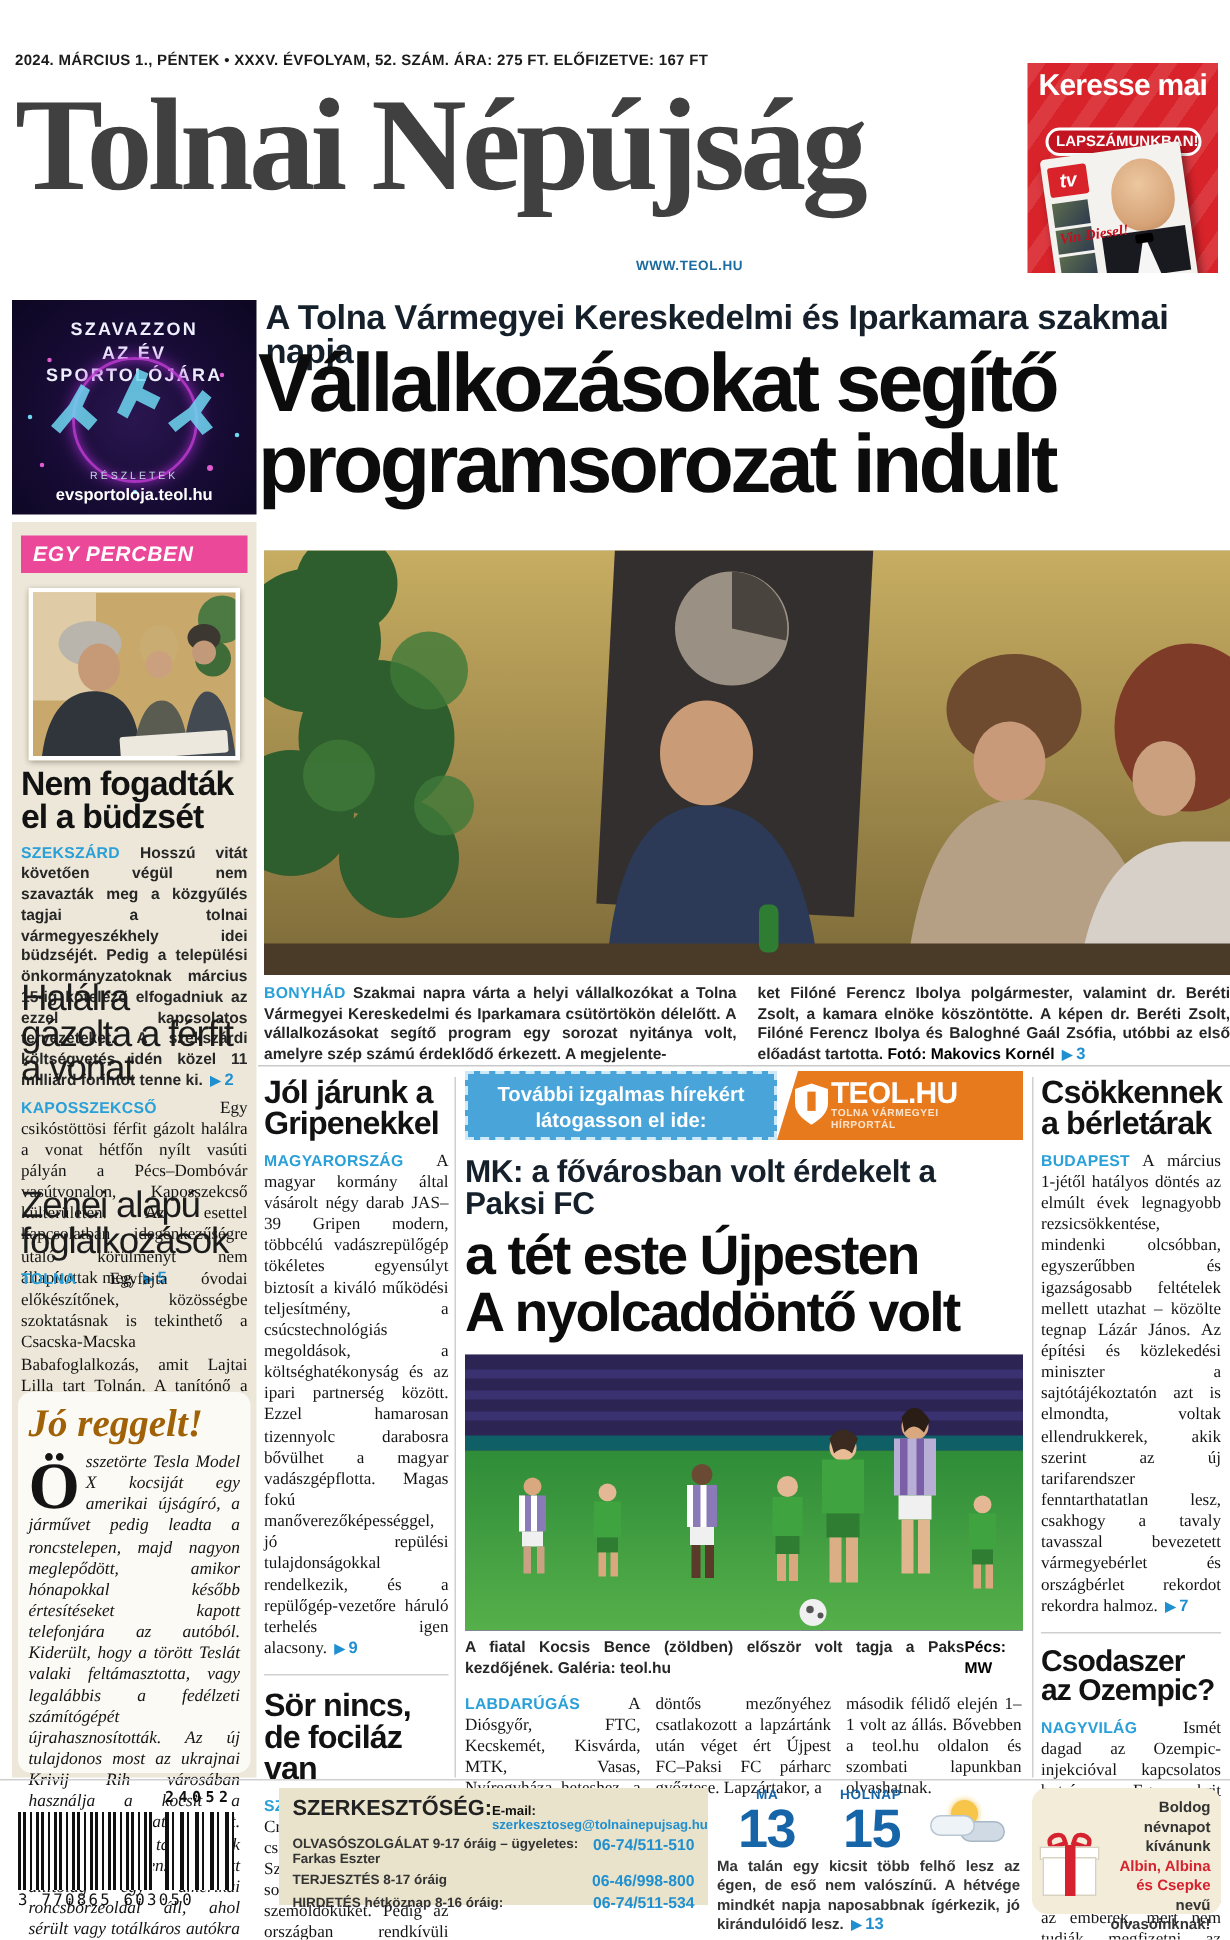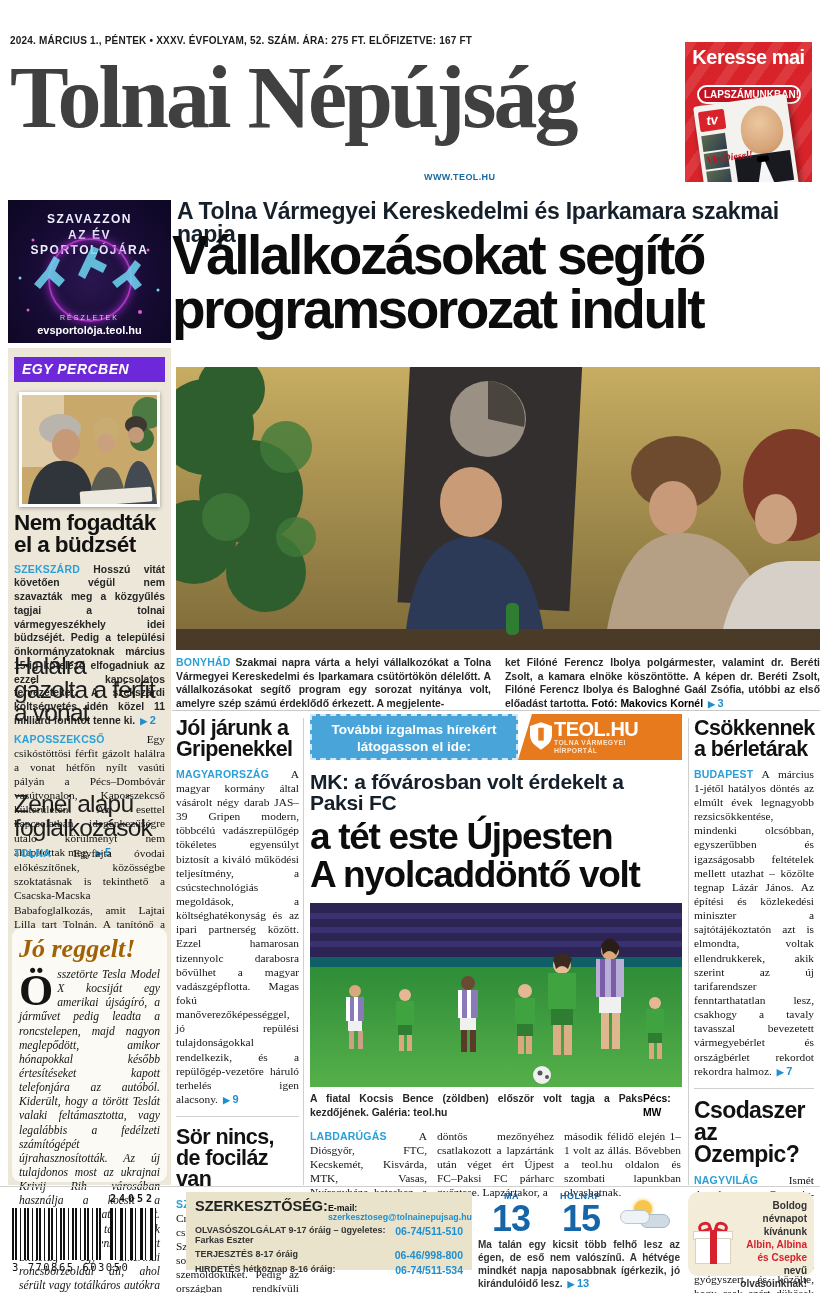--- a/index.html
+++ b/index.html
@@ -53,21 +53,21 @@
   
   .sidebar { left:8px; top:197px; width:163px; height:988px; }
   .beige { position:absolute; left:0; top:151px; right:0; bottom:0; background:#ece7d8; }
   .vote { position:absolute; left:0; top:3px; width:163px; height:143px; overflow:hidden;
           background:radial-gradient(circle at 50% 55%, #2a1650 0%, #160b33 55%, #0d0722 100%); }
   .vote-l1 { position:absolute; top:12px; left:0; right:0; text-align:center; color:#eef; font:bold 12px/1.3 "Liberation Sans",sans-serif; letter-spacing:1.5px; }
   .vote-ring { position:absolute; left:40px; top:38px; width:84px; height:84px; border-radius:50%;
                border:2px solid #c13bd6; box-shadow:0 0 10px #a22cc9, inset 0 0 8px #a22cc9; opacity:.85; }
   .vote-det { position:absolute; bottom:22px; left:0; right:0; text-align:center; color:#cbd4e8; font:7px/1 "Liberation Sans",sans-serif; letter-spacing:2px; }
   .vote-url { position:absolute; bottom:7px; left:0; right:0; text-align:center; color:#fff; font:bold 11px/1 "Liberation Sans",sans-serif; }
-  .secban { position:absolute; left:6px; top:160px; width:151px; height:25px; background:#6d28d9;
+  .secban { position:absolute; left:6px; top:160px; width:151px; height:25px; background:#ec4899;
             color:#fff; font:bold italic 14px/25px "Liberation Sans",sans-serif; padding-left:8px; letter-spacing:.5px; }
   .sphoto { position:absolute; left:11px; top:195px; width:141px; height:115px; background:#caa96a;
             border:3px solid #fff; box-shadow:0 1px 4px rgba(0,0,0,.35); overflow:hidden; }
   .sb-a { position:absolute; left:6px; width:151px; }
   .morning { position:absolute; left:4px; top:731px; width:155px; bottom:3px; background:#fbfaf5; border-radius:9px; padding:8px 7px; }
   .morning-h { font:bold italic 26px/1 "Liberation Serif",serif; color:#a16207; margin-bottom:6px; }
   .morning-b { font:italic 11.6px/1.22 "Liberation Serif",serif; color:#141414; text-align:justify; }
   .dropcap { float:left; font:bold 44px/0.85 "Liberation Serif",serif; color:#141414; padding:4px 4px 0 0; font-style:normal; }
 
   
@@ -384,21 +384,21 @@
     <p class="fc bb"><span class="t">LABDARÚGÁS</span> <span>A Diósgyőr, FTC, Kecskemét, Kisvárda, MTK, Vasas, Nyíregyháza heteshez, a Mol Magyar Kupa negyed-</span></p>
     <p class="fc bb">döntős mezőnyéhez csatlakozott a lapzártánk után véget ért Újpest FC–Paksi FC párharc győztese. Lapzártakor, a</p>
     <p class="fc bb">második félidő elején 1–1 volt az állás. Bővebben a teol.hu oldalon és szombati lapunkban olvashatnak.</p>
   </div>
 </div>
 
 <div class="abs col3">
   <div class="bh" style="font-size:21.5px">Csökkennek a bérletárak</div>
   <p class="bb"><span class="t">BUDAPEST</span> <span>A március 1-jétől hatályos döntés az elmúlt évek legnagyobb rezsicsökkentése, mindenki olcsóbban, egyszerűbben és igazságosabb feltételek mellett utazhat – közölte tegnap Lázár János. Az építési és közlekedési miniszter a sajtótájékoztatón azt is elmondta, voltak ellendrukkerek, akik szerint az új tarifarendszer fenntarthatatlan lesz, csakhogy a tavaly tavasszal bevezetett vármegyebérlet és országbérlet rekordot rekordra halmoz.</span><span class="pg">7</span></p>
   <div class="colhr"></div>
-  <div class="bh" style="font-size:23px">Csodaszer az Ozempic?</div>
+  <div class="bh" style="font-size:20px">Csodaszer az Ozempic?</div>
   <p class="bb"><span class="t">NAGYVILÁG</span> <span>Ismét dagad az Ozempic-injekcióval kapcsolatos botrány. Egy brit realitysztár, Kelly Osbourne február végén csodálatosnak nevezte a gyógyszert, és közölte, hogy csak azért dühösek az emberek, mert nem tudják megfizetni az egyébként valóban borsos árú injekciót. A közösségi médiában hatalmas felháborodást keltett Osbourne interjúja, számosan háborogtak a Redditen és az X-en.</span></p>
 </div>
 
 <div class="abs footline"></div>
 
 <div class="abs barcode">
   <div class="bc-issue">24052</div>
   <div class="bars1"></div>
   <div class="bars2"></div>
   <div class="bc-digits">3 770865 603050</div>

